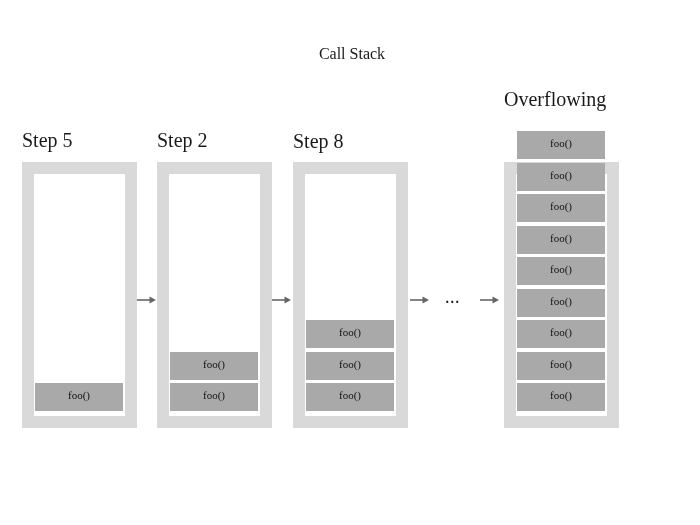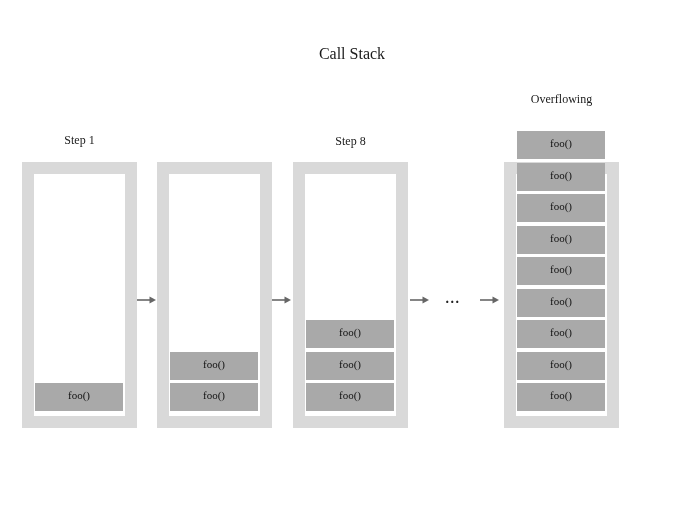--- a/index.html
+++ b/index.html
@@ -21,22 +21,22 @@
     top: 45px;
     left: 0;
     width: 704px;
     text-align: center;
     font-size: 16px;
     line-height: 18px;
   }
   .col-label {
     position: absolute;
     width: 115px;
-    text-align: center;
-    font-size: 12px;
+    text-align: left;
+    font-size: 20px;
     line-height: 18px;
     white-space: nowrap;
   }
   .stack {
     position: absolute;
     top: 162px;
     width: 115px;
     height: 266px;
     background: var(--container, #d9d9d9);
   }
@@ -78,21 +78,22 @@
     color: #222222;
   }
 </style>
 </head>
 <body>
 
 <div class="canvas">
 
   <div class="title">Call Stack</div>
 
-  <div class="col-label" style="left:22px; top:131px;">Step 1</div>
+  <div class="col-label" style="left:22px; top:131px;">Step 5</div>
+  <div class="col-label" style="left:157px; top:131px;">Step 2</div>
   <div class="col-label" style="left:293px; top:132px;">Step 8</div>
   <div class="col-label" style="left:504px; top:90px;">Overflowing</div>
 
   <div class="stack" style="left:22px;">
     <div class="inner"></div>
   <div class="frame" style="bottom: 17px;">foo()</div>
     </div>
   <div class="stack" style="left:157px;">
     <div class="inner"></div>
   <div class="frame" style="bottom: 17px;">foo()</div>

